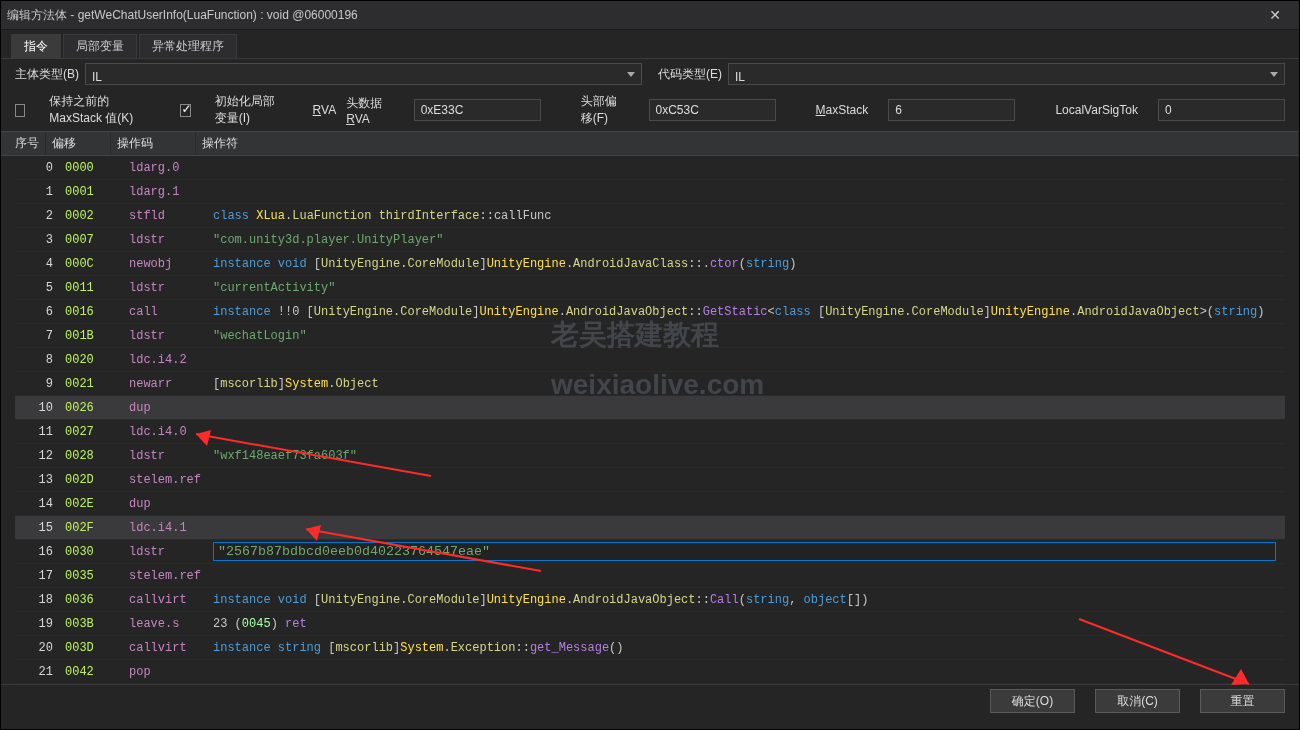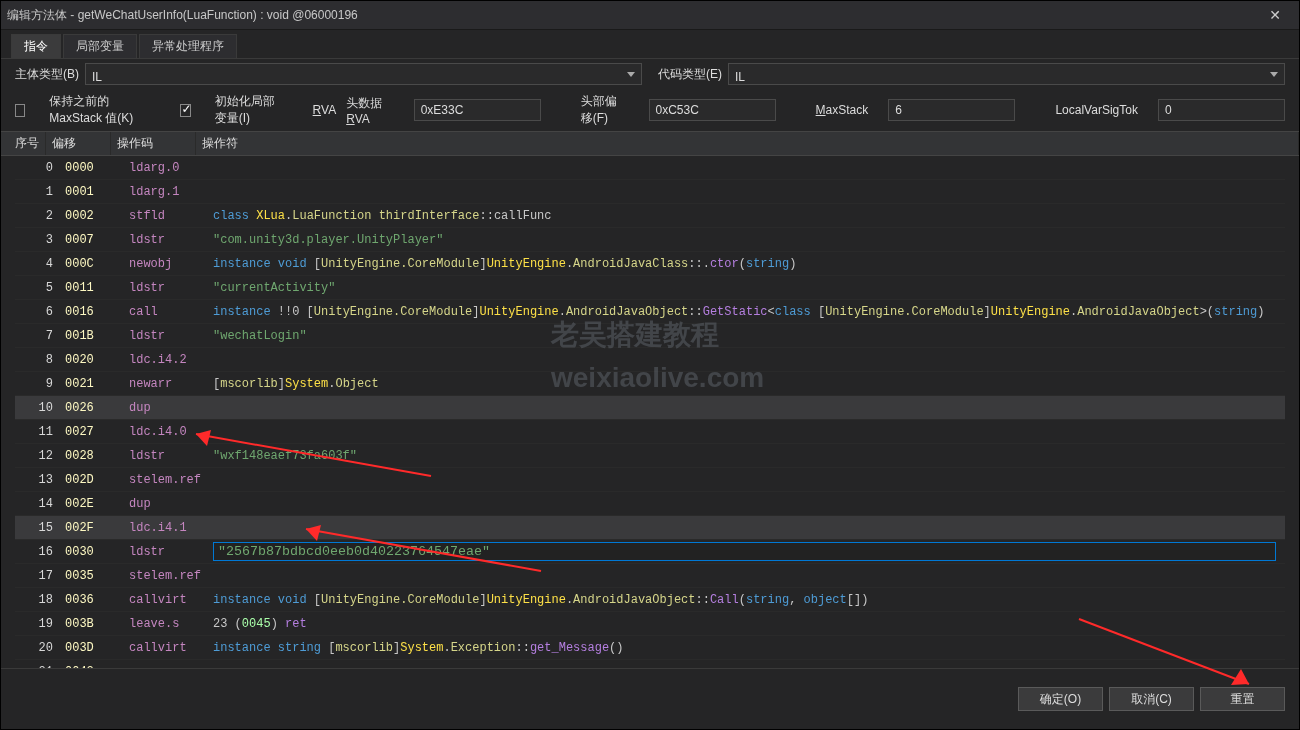--- a/index.html
+++ b/index.html
@@ -23,39 +23,39 @@
 .gridhdr>div{padding:3px 6px;border-right:1px solid #2a2a2a;color:#ddd}
 .col-idx{width:32px;text-align:right}
 .col-off{width:52px}
 .col-op{width:72px}
 .col-operand{flex:1}
 .gridbody{flex:1;overflow:auto;padding-left:14px;padding-right:14px;position:relative}
 .row{display:flex;height:23px;align-items:center;border-bottom:1px solid #2a2a2a}
 .row.hl{background:#3a3a3c}
 .row>div{padding:0 6px}
 .row .col-idx{width:32px;text-align:right;color:#d8d8d8}
-.row .col-off{width:52px;color:#fef9c3}
+.row .col-off{width:52px;color:#bef264}
 .row .col-op{width:72px;color:#c586c0}
 .row .col-operand{flex:1;white-space:nowrap}
 .operand-input{height:19px;background:#222;border:1px solid #0078d4;color:#6fa76f;padding:0 4px;width:1063px;box-sizing:border-box}
-.btnbar{height:36px;display:flex;align-items:center;justify-content:flex-end;gap:6px;padding:12px 14px;border-top:1px solid #3a3a3a}
+.btnbar{height:36px;display:flex;align-items:flex-start;justify-content:flex-end;gap:20px;padding:4px 14px;border-top:1px solid #3a3a3a}
 .btn{min-width:63px;height:22px;background:#3b3b3c;border:1px solid #5a5a5a;color:#ddd;display:flex;align-items:center;justify-content:center;cursor:pointer;padding:0 10px}
 
 .kw{color:#4e9cd6}
 .nm{color:#c8c8c8}
 .cls{color:#fde047}
 .mth{color:#b57fe0}
 .str{color:#6fa76f}
 .num{color:#aaffaa}
 .punc{color:#c8c8c8}
 .type{color:#d6d68a}
 
 .wm{position:absolute;font-family:Arial,sans-serif;font-weight:bold;font-size:28px;color:rgba(120,130,140,0.35);pointer-events:none;left:550px}
 .wm1{top:160px}
-.wm2{top:206px}
+.wm2{top:213px}
 
 .arrow{position:absolute;pointer-events:none}
 </style>
 </head>
 <body>
 
 <div class="window">
   <div class="titlebar">
     <span class="title">编辑方法体 - getWeChatUserInfo(LuaFunction) : void @06000196</span>
     <span class="close">✕</span>

